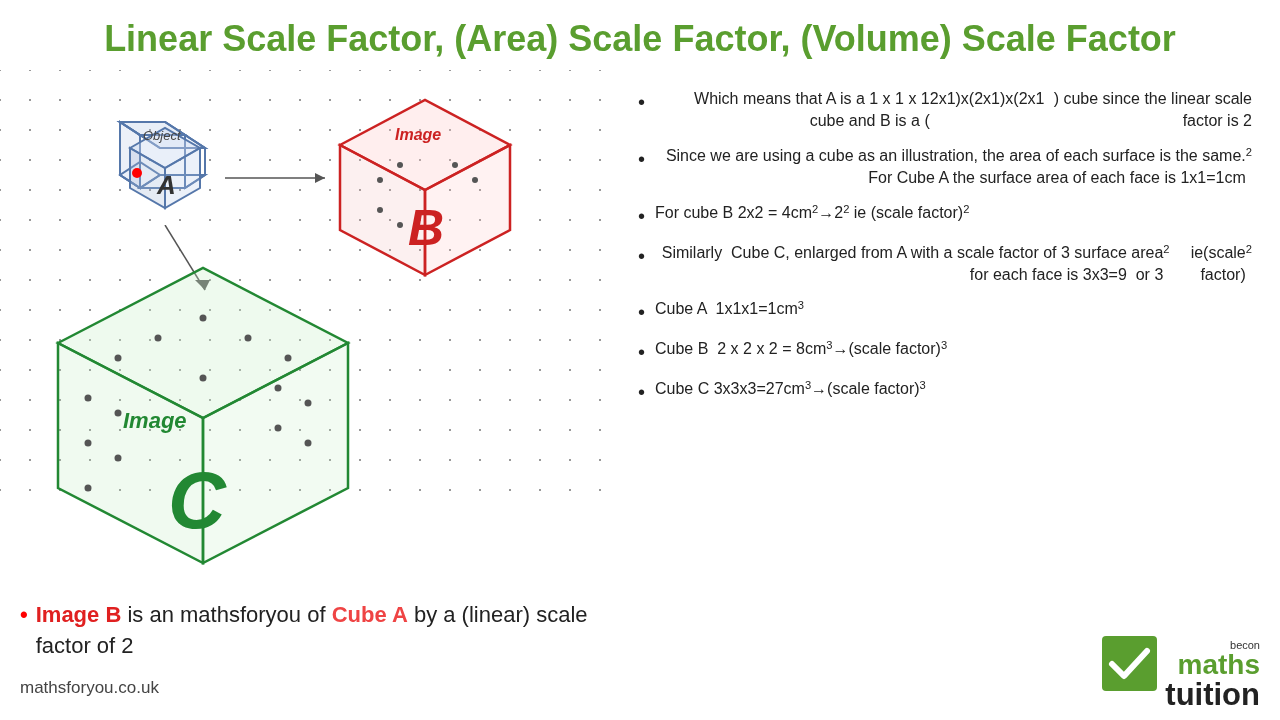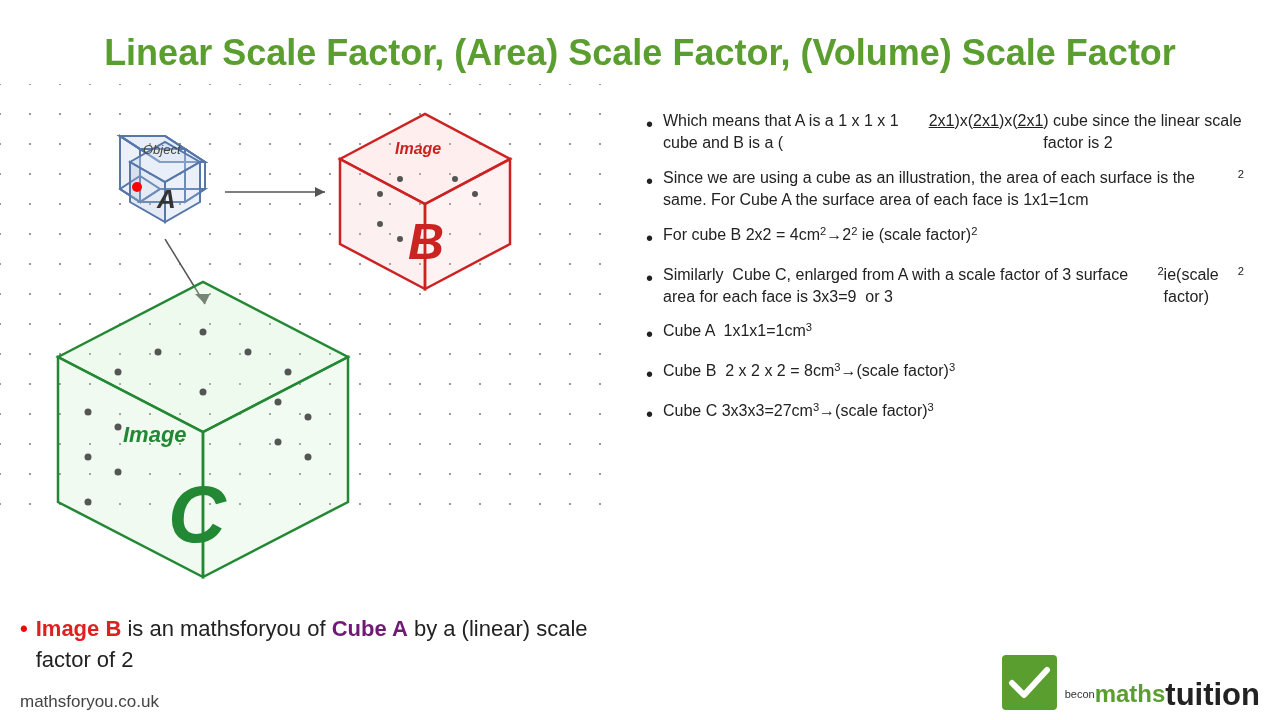--- a/index.html
+++ b/index.html
@@ -9,21 +9,21 @@
       background: #fff;
       font-family: Arial, sans-serif;
       overflow: hidden;
       position: relative;
     }
     .page-title {
       text-align: center;
       color: #5a9e2f;
       font-size: 36px;
       font-weight: bold;
-      padding: 32px 20px 10px;
+      padding: 18px 20px 10px;
     }
     .main-content {
       display: flex;
       flex-direction: row;
       width: 100%;
       height: calc(100% - 80px);
     }
     .left-panel {
       width: 620px;
       position: relative;
@@ -46,55 +46,56 @@
       position: absolute;
       top: 50px;
       left: 110px;
       width: 110px;
       height: 100px;
     }
     
     .bullet-list {
       list-style: none;
       padding: 0;
-      margin: 16px;
+      margin: 8px;
+      text-align: right;
     }
     .bullet-list li {
       display: flex;
       align-items: flex-start;
       margin-bottom: 12px;
       font-size: 16px;
       line-height: 1.4;
       color: #222;
     }
     .bullet-list li::before {
       content: "•";
       font-size: 20px;
       margin-right: 10px;
       flex-shrink: 0;
       color: #222;
     }
     sup { font-size: 0.7em; }
-    .underline { text-decoration: underline; }
+    .underline { }
     .arrow { font-size: 16px; }
     
     .bottom-section {
       position: absolute;
       bottom: 0;
       left: 0;
       width: 620px;
       padding: 10px 20px 10px 20px;
     }
     .enlargement-text {
       font-size: 22px;
       line-height: 1.4;
       color: #222;
     }
     .cube-b-text { color: #e02020; font-weight: bold; }
-    .cube-a-text { color: #701a75; font-weight: bold; }
+    .cube-a-text { color: #ef4444; font-weight: bold; }
     .website-text {
       position: absolute;
       bottom: 12px;
       left: 20px;
       color: #444;
       font-size: 17px;
     }
     
     .logo {
       position: absolute;
@@ -103,30 +104,30 @@
       display: flex;
       align-items: center;
       gap: 8px;
     }
     .logo-check {
       width: 55px;
       height: 55px;
     }
     .logo-text-wrap {
       display: flex;
-      flex-direction: row;
-      align-items: center;
+      flex-direction: column;
+      align-items: flex-end;
       margin-top: 23px;
     }
     .logo-becon {
       font-size: 11px;
       color: #333;
     }
     .logo-maths {
-      font-size: 24px;
+      font-size: 28px;
       font-weight: bold;
       color: #5a9e2f;
       line-height: 1;
     }
     .logo-tuition {
       font-size: 31px;
       font-weight: bold;
       color: #222;
       line-height: 1;
     }

